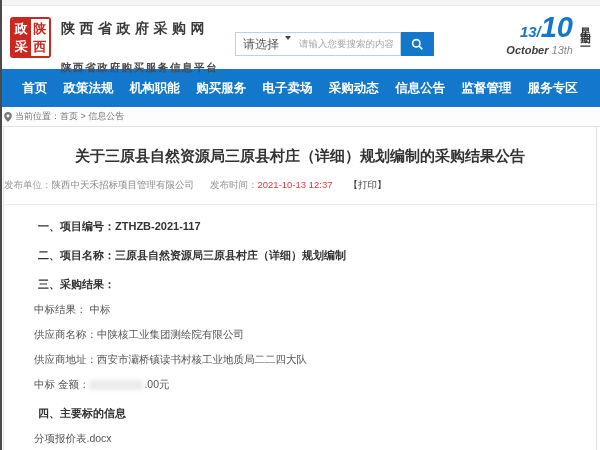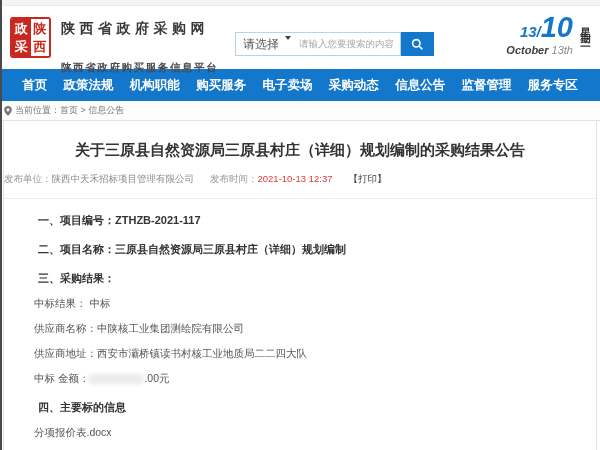--- a/index.html
+++ b/index.html
@@ -35,21 +35,21 @@
   .date-block { position:absolute; right:27px; top:7px; text-align:right;font-style:italic; }
   .date-line { display:flex; align-items:baseline; justify-content:flex-end; }
   .date-day   { font-size:15px; font-weight:bold; color:#1377cc; }
   .date-month { font-size:29px; font-weight:bold; color:#1377cc; line-height:1; }
   .date-sub { font-size:11px; margin-top:2px; white-space:nowrap; }
   .date-mname { color:#3f3f3f; font-weight:bold; }
   .date-ord  { color:#8a8a8a; }
   .weekday { position:absolute; right:7px; top:13px; writing-mode:vertical-rl; font-size:10.5px; font-weight:bold; color:#333; letter-spacing:5px; }
 
   
-  .nav { height:32px; background:#1377cc; display:flex; justify-content:space-around; align-items:center; padding:0 14px; }
+  .nav { height:38px; background:#1377cc; display:flex; justify-content:space-around; align-items:center; padding:0 14px; }
   .nav-item { color:#fff; font-size:12.5px; font-weight:bold; cursor:pointer; white-space:nowrap; }
 
   
   .breadcrumb { height:20px; display:flex; align-items:center; padding-left:4px; border-bottom:1px solid #e2e2e2; font-size:9px; color:#777; background:#fdfdfd; }
   .breadcrumb .pin { margin-right:3px; display:flex; }
   .crumb-path { cursor:pointer; }
 
   
   .container { margin:0 3px; height:329px; border-left:1px solid #e3e3e3; border-right:1px solid #e3e3e3; background:#fff; }
   .a-title { text-align:center; font-size:15px; font-weight:bold; color:#333; padding-top:20px; }

